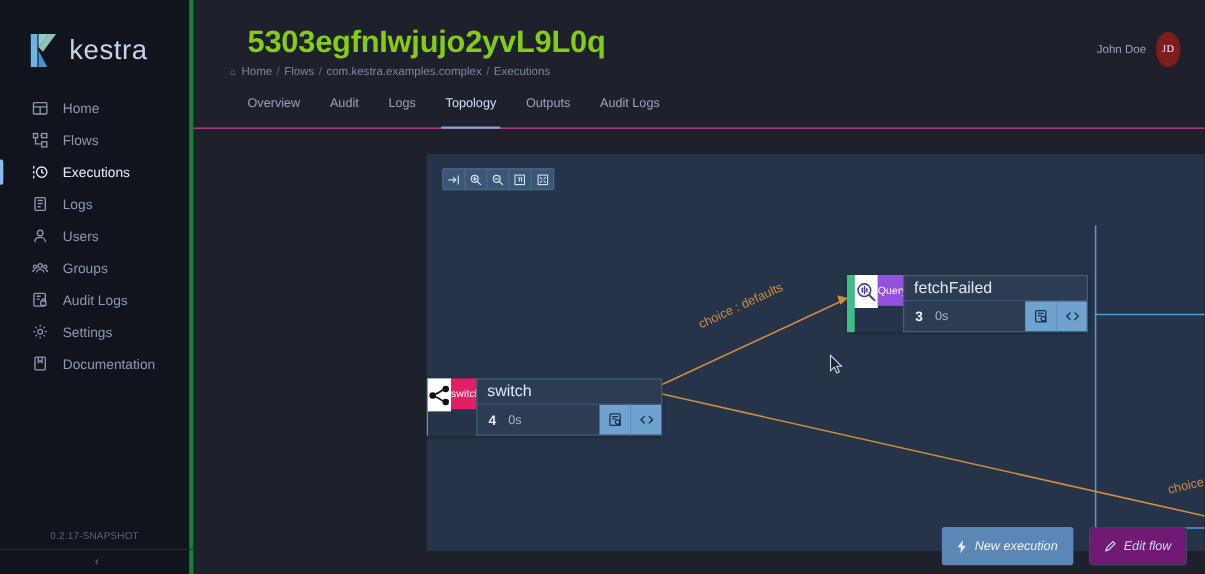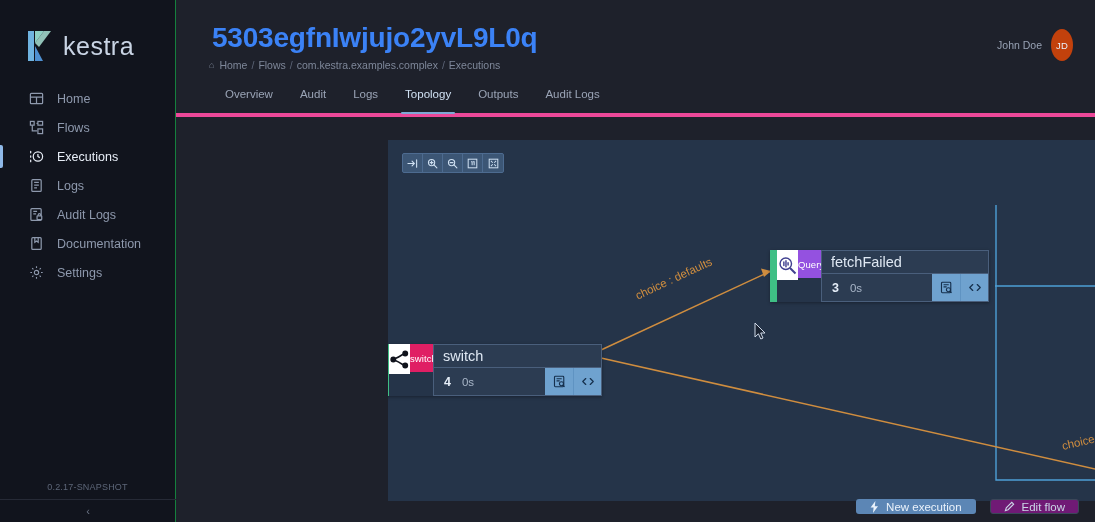--- a/index.html
+++ b/index.html
@@ -8,21 +8,21 @@
     background: #1e212b;
     font-family: "Liberation Sans", sans-serif;
     overflow: hidden;
   }
   #app { position: relative; width: 1095px; height: 522px; display: flex; }
 
   
   #sidebar {
     width: 176px; height: 522px;
     background: #11141d;
-    border-right: 1px solid #15803d;
+    border-right: 4px solid #15803d;
     position: relative;
     flex: 0 0 176px;
   }
   .logo-wrap {
     display: flex; align-items: center; gap: 7px;
     padding: 22px 0 0 26px; height: 70px;
   }
   .logo-mark { width: 30px; height: 34px; position: relative; }
   .logo-text {
     font-size: 25px; letter-spacing: 0.5px;
@@ -55,40 +55,41 @@
 
   
   #main { flex: 1; position: relative; height: 522px; background: #1e212b; }
   .topbar-user {
     position: absolute; right: 22px; top: 29px;
     display: flex; align-items: center; gap: 9px; margin-left: 16px;
   }
   .topbar-user .uname { color: #98a2b4; font-size: 10.5px; }
   .avatar {
     width: 22px; height: 32px; border-radius: 50%;
-    background: #c2410c; color: #e9f1fa;
+    background: #7f1d1d; color: #e9f1fa;
     font-size: 9.5px; display: flex; align-items: center; justify-content: center;
     letter-spacing: .3px;
+    font-family: Liberation Serif, serif;
   }
   .page-title {
-    padding: 22px 0 0 36px;
-    font-size: 28px; font-weight: 700; color: #3b82f6;
+    padding: 22px 0 0 49px;
+    font-size: 28px; font-weight: 700; color: #84cc16;
     letter-spacing: -0.2px; line-height: 1.15;
   }
   .breadcrumb {
     padding: 5px 0 0 33px; font-size: 10.5px; color: #7e8799;
     display: flex; align-items: center; gap: 4px;
   }
   .breadcrumb .sep { color: #5d6678; }
   .breadcrumb .home-ico { font-size: 9px; color: #7e8799; margin-right: 1px; }
   .bc-link { cursor: pointer; }
 
   .tabs {
     display: flex; gap: 27px; padding-left: 49px; margin-top: 17px;
-    border-bottom: 4px solid #ec4899; height: 29px;
+    border-bottom: 1px solid #ec4899; height: 29px;
   }
   .tab {
     font-size: 11.5px; color: #9aa4b6; cursor: pointer;
     position: relative; padding-bottom: 9px;
   }
   .tab.active { color: #cfe0f2; }
   .tab.active::after {
     content: ""; position: absolute; left: -4px; right: -4px; bottom: -1px;
     height: 2px; background: #7fa8d4; border-radius: 1px;
   }
@@ -160,23 +161,23 @@
     white-space: nowrap; z-index: 7;
   }
   .cursor-arrow { position: absolute; z-index: 20; }
 
   
   .bottom-actions {
     position: absolute; right: 16px; bottom: 8px;
     display: flex; gap: 14px; z-index: 30;
   }
   .btn {
-    height: 15px; padding: 0 13px; border-radius: 3px;
+    height: 35px; padding: 0 13px; border-radius: 3px;
     display: flex; align-items: center; gap: 7px;
-    font-size: 11.5px; cursor: pointer; border: 1px solid transparent;
+    font-size: 11.5px; cursor: pointer; border: 1px solid transparent; font-style: italic;
   }
   .btn-new { background: #5c86b5; color: #eaf2fb; }
   .btn-edit { background: #701a75; color: #cbd7e7; border-color: #3b4759; }
   .btn svg { display: block; }
 </style>
 </head>
 <body>
 
 <div id="app">
 
@@ -229,45 +230,65 @@
           <svg width="15" height="15" viewBox="0 0 16 16" fill="none" stroke="#8e99ad" stroke-width="1.3">
             <rect x="3" y="1.8" width="10" height="12.4" rx="1"></rect>
               <path d="M5.5 4.6h5M5.5 7.6h5M5.5 10.6h3"></path>
           </svg>
         </span>
         <span>Logs</span>
       </div>
       <div class="nav-item">
         <span class="ico">
           <svg width="15" height="15" viewBox="0 0 16 16" fill="none" stroke="#8e99ad" stroke-width="1.3">
+            <circle cx="8" cy="5.2" r="2.7"></circle>
+              <path d="M2.8 14c0-2.9 2.3-4.6 5.2-4.6s5.2 1.7 5.2 4.6"></path>
+          </svg>
+        </span>
+        <span>Users</span>
+      </div>
+      <div class="nav-item">
+        <span class="ico">
+          <svg width="15" height="15" viewBox="0 0 16 16" fill="none" stroke="#8e99ad" stroke-width="1.2">
+            <circle cx="8" cy="6" r="2.1"></circle>
+              <circle cx="3" cy="7" r="1.6"></circle>
+              <circle cx="13" cy="7" r="1.6"></circle>
+            <path d="M4.6 12.6c0-1.9 1.5-3 3.4-3s3.4 1.1 3.4 3M.9 12c0-1.3 1-2.1 2.1-2.1M15.1 12c0-1.3-1-2.1-2.1-2.1"></path>
+          </svg>
+        </span>
+        <span>Groups</span>
+      </div>
+      <div class="nav-item">
+        <span class="ico">
+          <svg width="15" height="15" viewBox="0 0 16 16" fill="none" stroke="#8e99ad" stroke-width="1.3">
             <rect x="2" y="1.8" width="11" height="12.4" rx="1"></rect>
               <path d="M4.6 4.6h4M4.6 7.4h3"></path>
             <rect x="8.6" y="9.4" width="5" height="4" rx=".6" fill="#11141d"></rect>
               <path d="M9.8 9.4V8.4a1.3 1.3 0 012.6 0v1"></path>
           </svg>
         </span>
         <span>Audit Logs</span>
       </div>
       <div class="nav-item">
         <span class="ico">
-          <svg width="15" height="15" viewBox="0 0 16 16" fill="none" stroke="#8e99ad" stroke-width="1.3">
-            <rect x="3" y="1.8" width="10" height="12.4" rx="1"></rect>
-              <path d="M6.2 1.8v5l1.8-1.4 1.8 1.4v-5"></path>
-          </svg>
-        </span>
-        <span>Documentation</span>
-      </div>
-      <div class="nav-item">
-        <span class="ico">
           <svg width="15" height="15" viewBox="0 0 16 16" fill="none" stroke="#8e99ad" stroke-width="1.2">
             <circle cx="8" cy="8" r="2.3"></circle>
             <path d="M8 1.4v1.8M8 12.8v1.8M1.4 8h1.8M12.8 8h1.8M3.4 3.4l1.3 1.3M11.3 11.3l1.3 1.3M12.6 3.4l-1.3 1.3M4.7 11.3l-1.3 1.3"></path>
           </svg>
         </span>
         <span>Settings</span>
+      </div>
+      <div class="nav-item">
+        <span class="ico">
+          <svg width="15" height="15" viewBox="0 0 16 16" fill="none" stroke="#8e99ad" stroke-width="1.3">
+            <rect x="3" y="1.8" width="10" height="12.4" rx="1"></rect>
+              <path d="M6.2 1.8v5l1.8-1.4 1.8 1.4v-5"></path>
+          </svg>
+        </span>
+        <span>Documentation</span>
       </div>
     </nav>
 
     <div class="version">0.2.17-SNAPSHOT</div>
     <div class="collapse-bar">
       <span>‹</span>
     </div>
   </aside>
 
   <section id="main">

